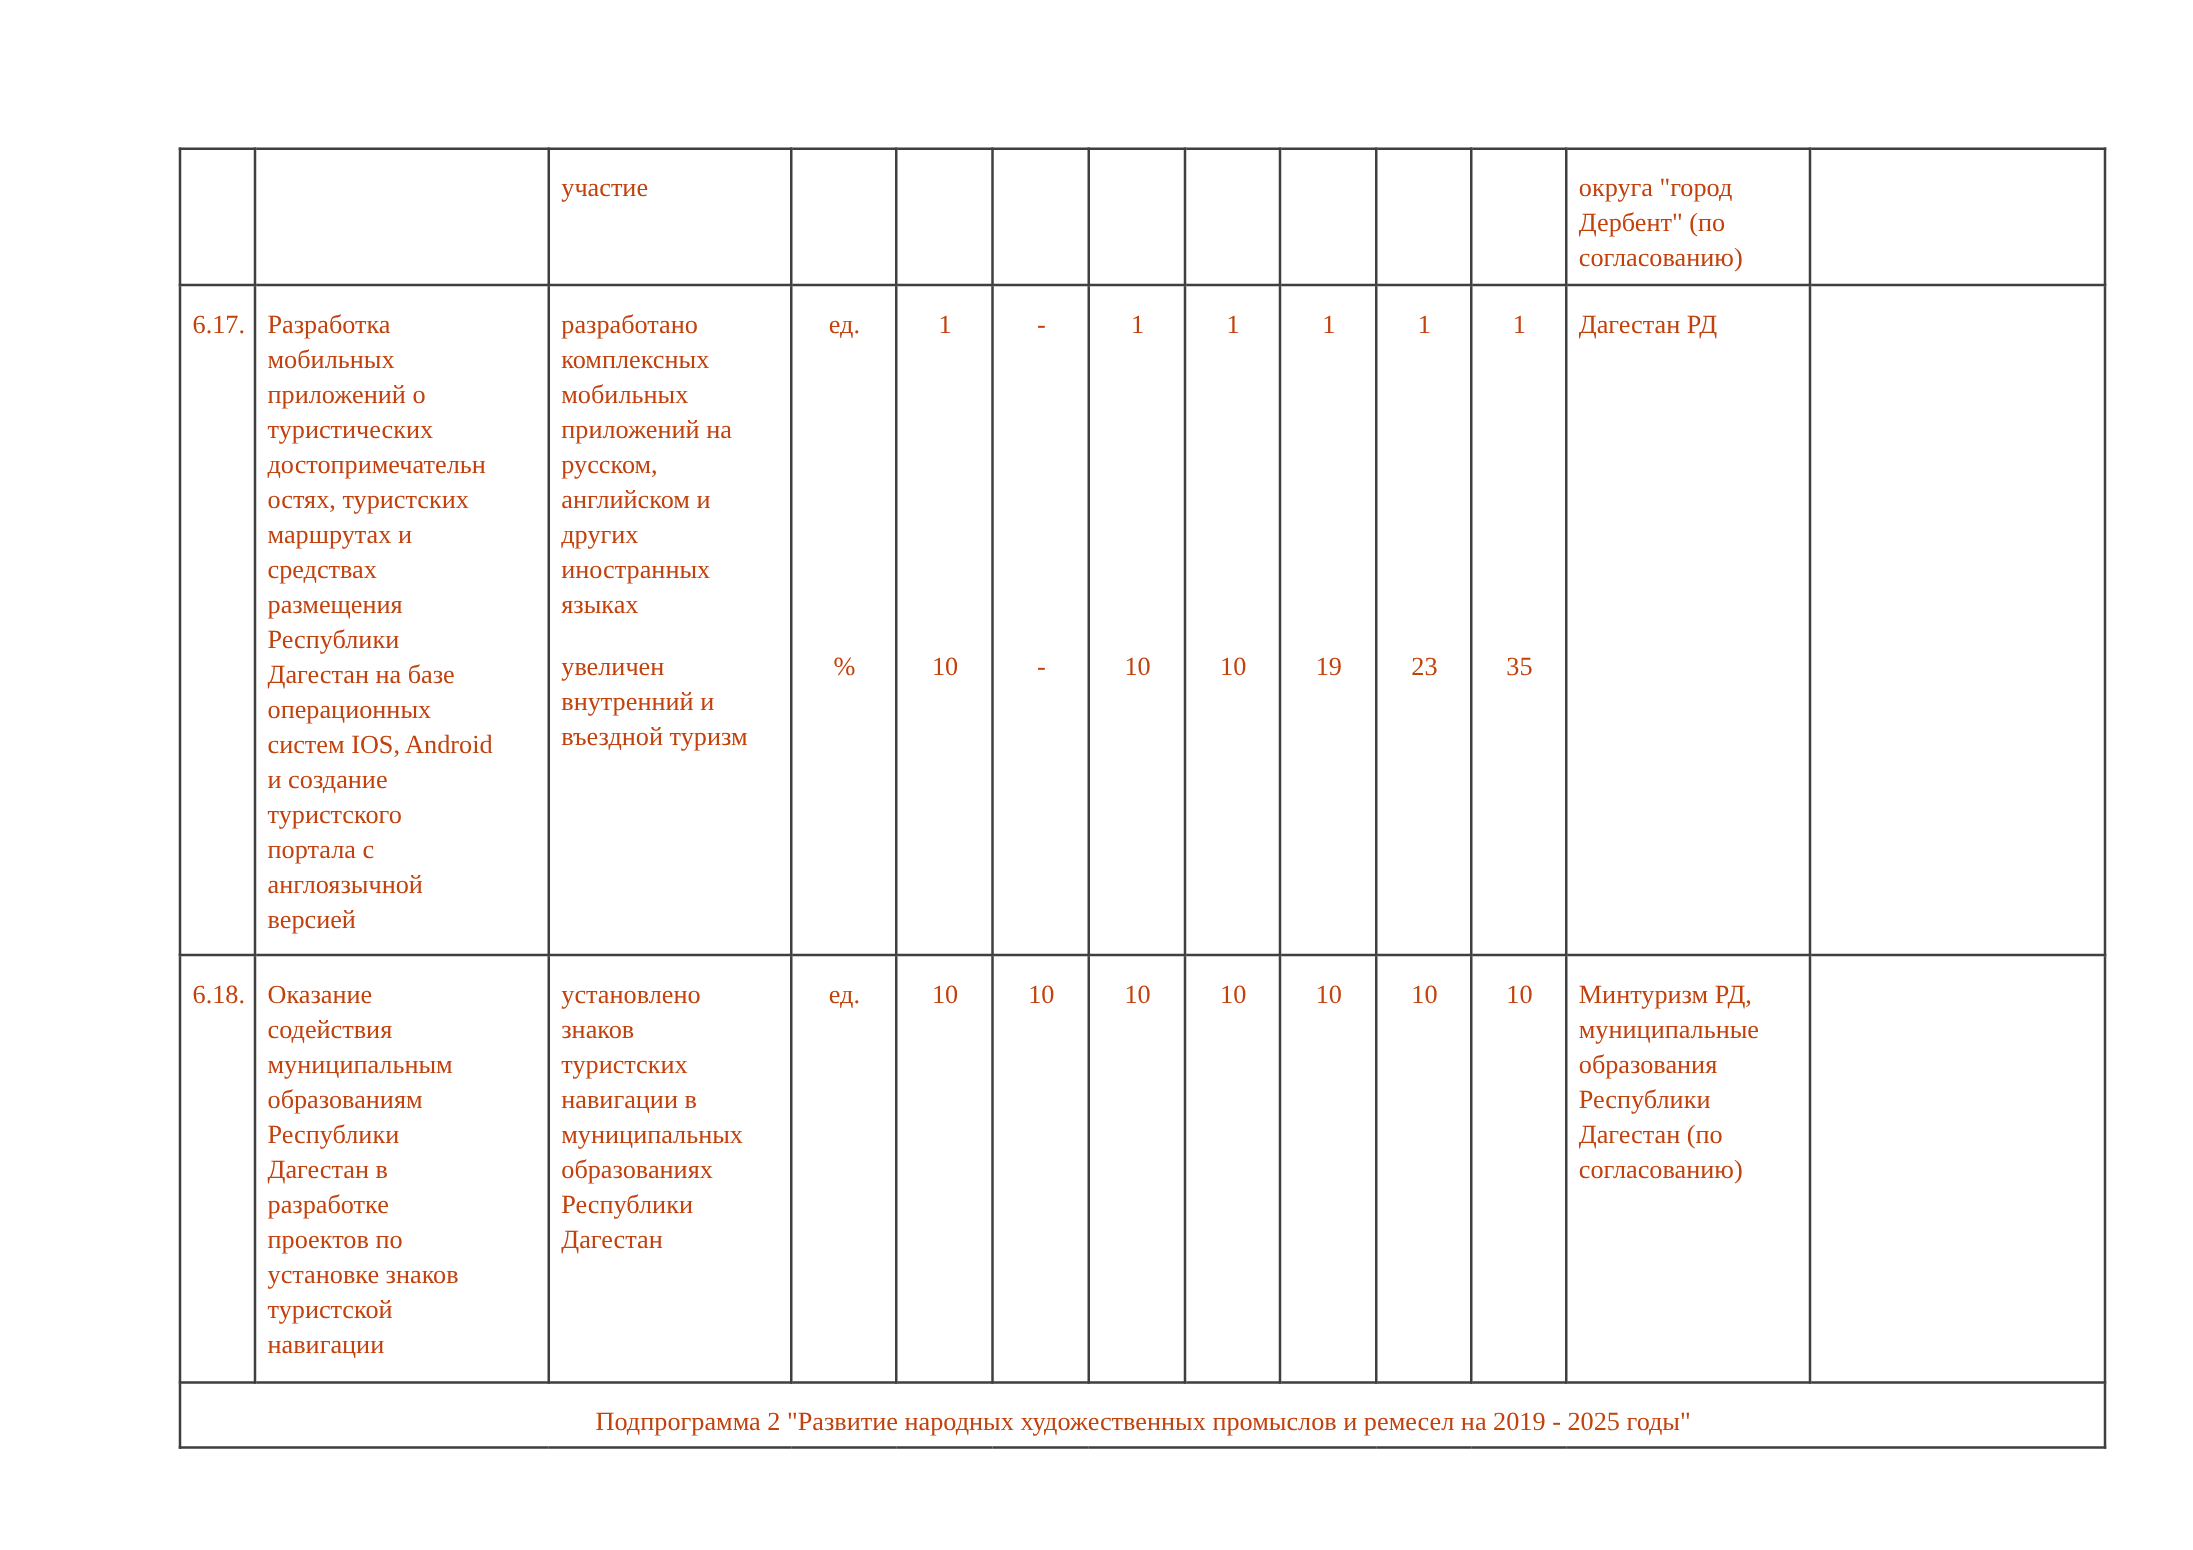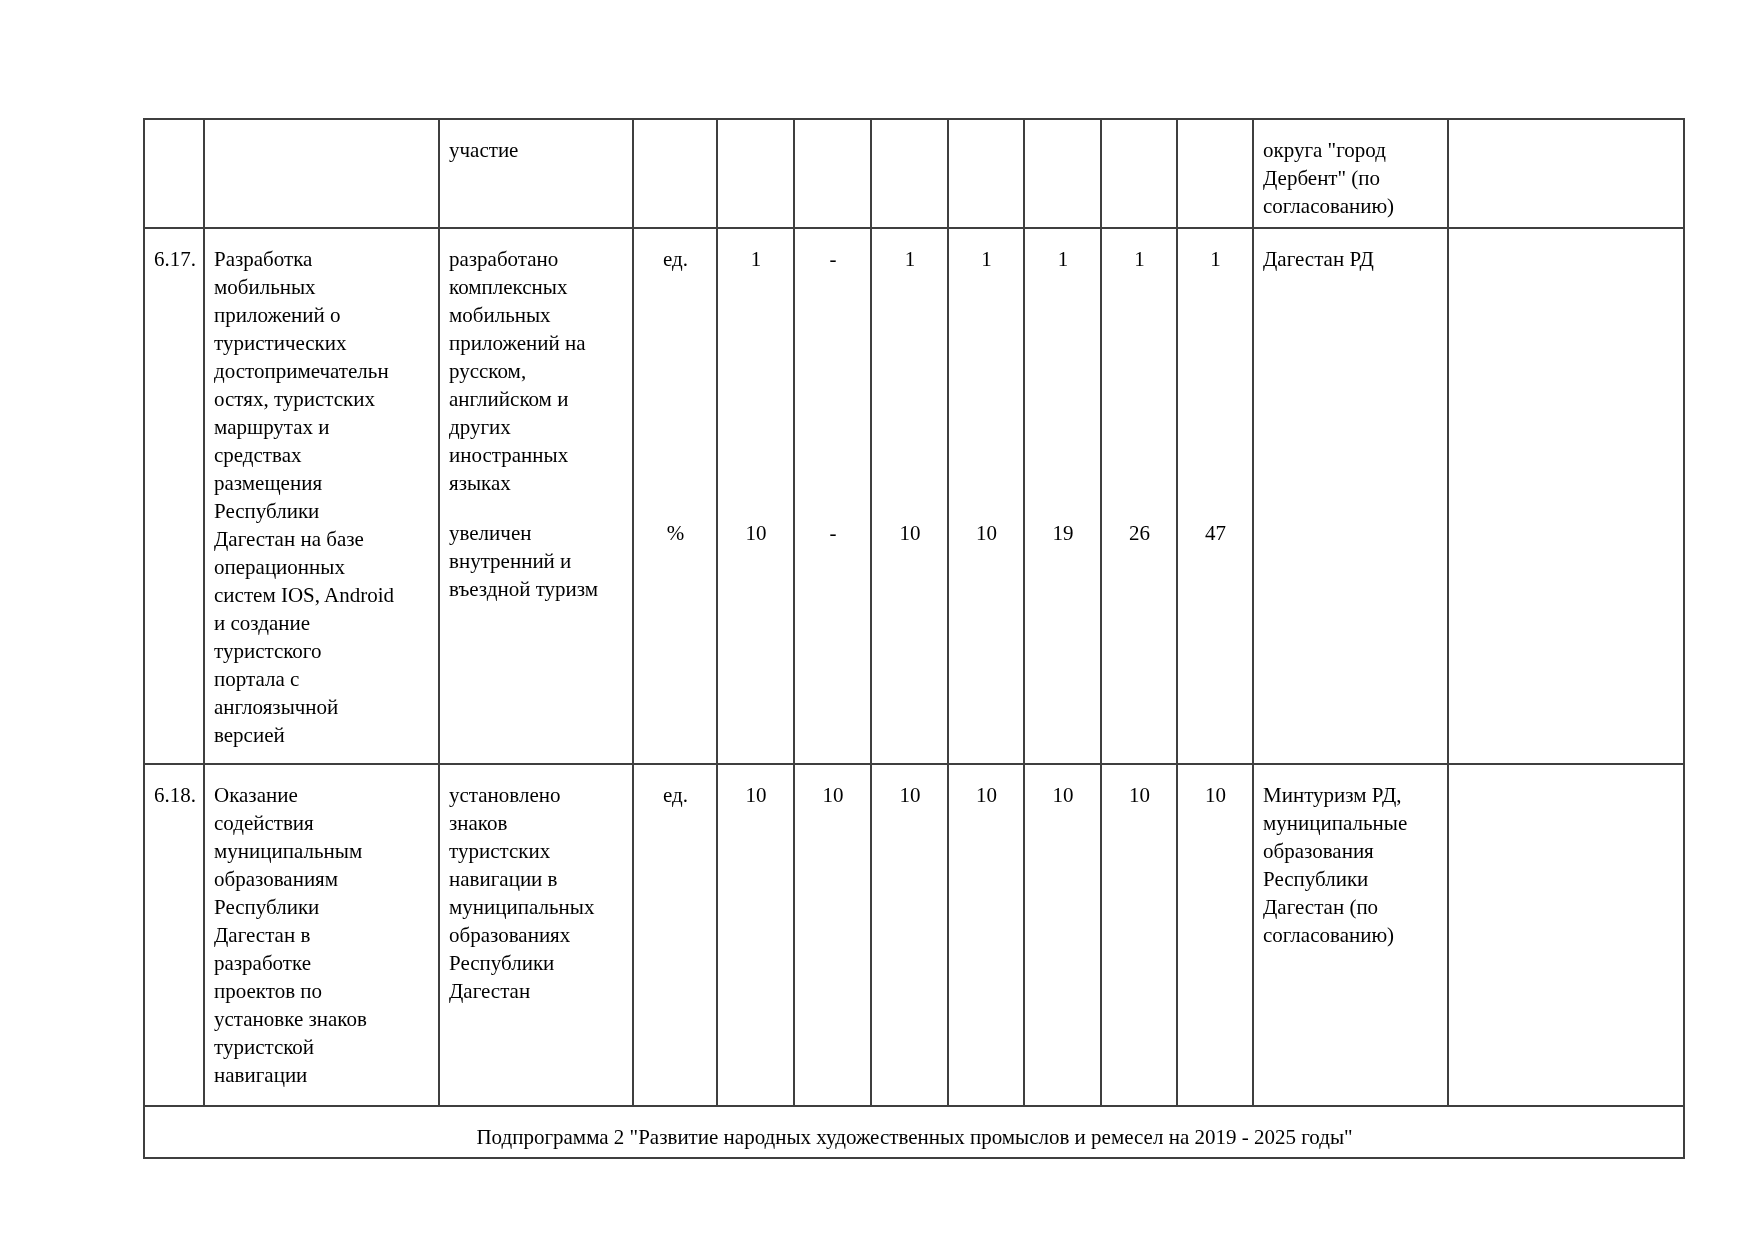--- a/index.html
+++ b/index.html
@@ -6,21 +6,21 @@
     margin: 0;
     padding: 0;
     background: #ffffff;
   }
   .page {
     position: relative;
     width: 1754px;
     height: 1240px;
     background: #ffffff;
     font-family: "Liberation Serif", "DejaVu Serif", serif;
-    color: #000000;
+    color: #c2410c;
     overflow: hidden;
   }
   table.doc-table {
     position: absolute;
     left: 143px;
     top: 118px;
     width: 1540px;
     border-collapse: collapse;
     table-layout: fixed;
     font-size: 21px;
@@ -144,25 +144,25 @@
       <td class="c-val">
         <div class="tb">1</div>
         <div>10</div>
       </td>
       <td class="c-val">
         <div class="tb">1</div>
         <div>19</div>
       </td>
       <td class="c-val">
         <div class="tb">1</div>
-        <div>26</div>
-      </td>
-      <td class="c-val">
-        <div class="tb">1</div>
-        <div>47</div>
+        <div>23</div>
+      </td>
+      <td class="c-val">
+        <div class="tb">1</div>
+        <div>35</div>
       </td>
       <td class="ml">Дагестан РД</td>
       <td></td>
     </tr>
 
     <tr class="row-618">
       <td class="c-num">6.18.</td>
       <td class="ml">Оказание
 содействия
 муниципальным

